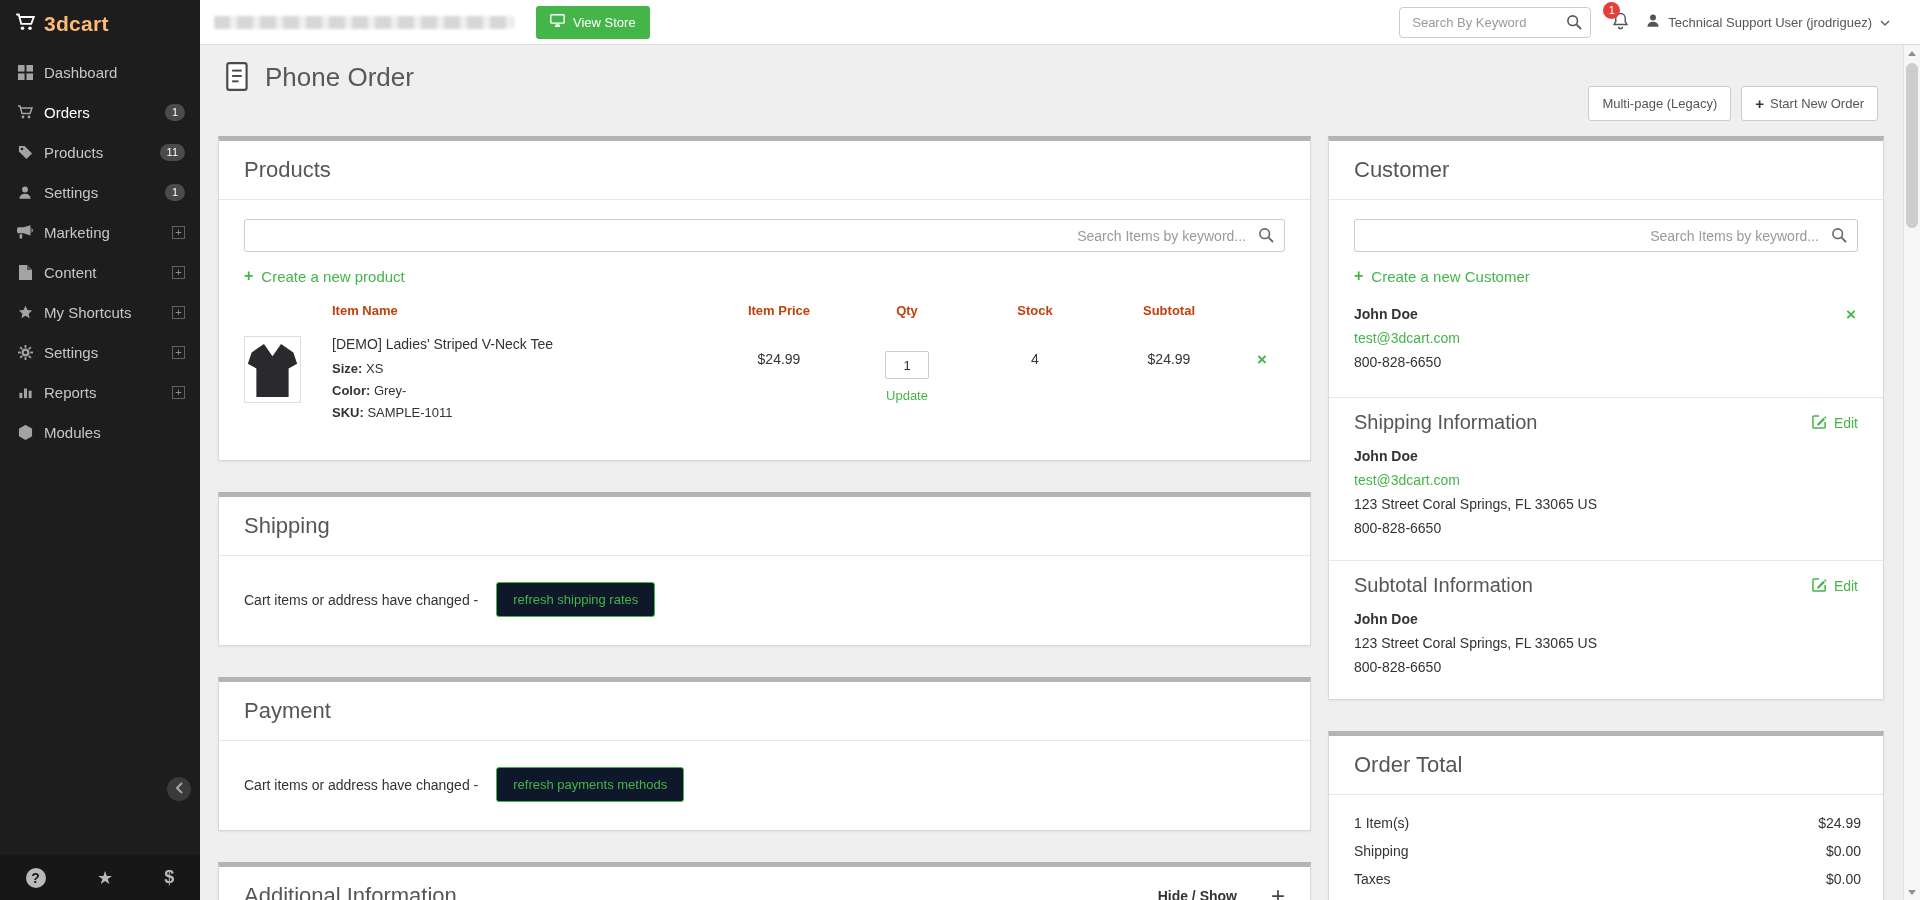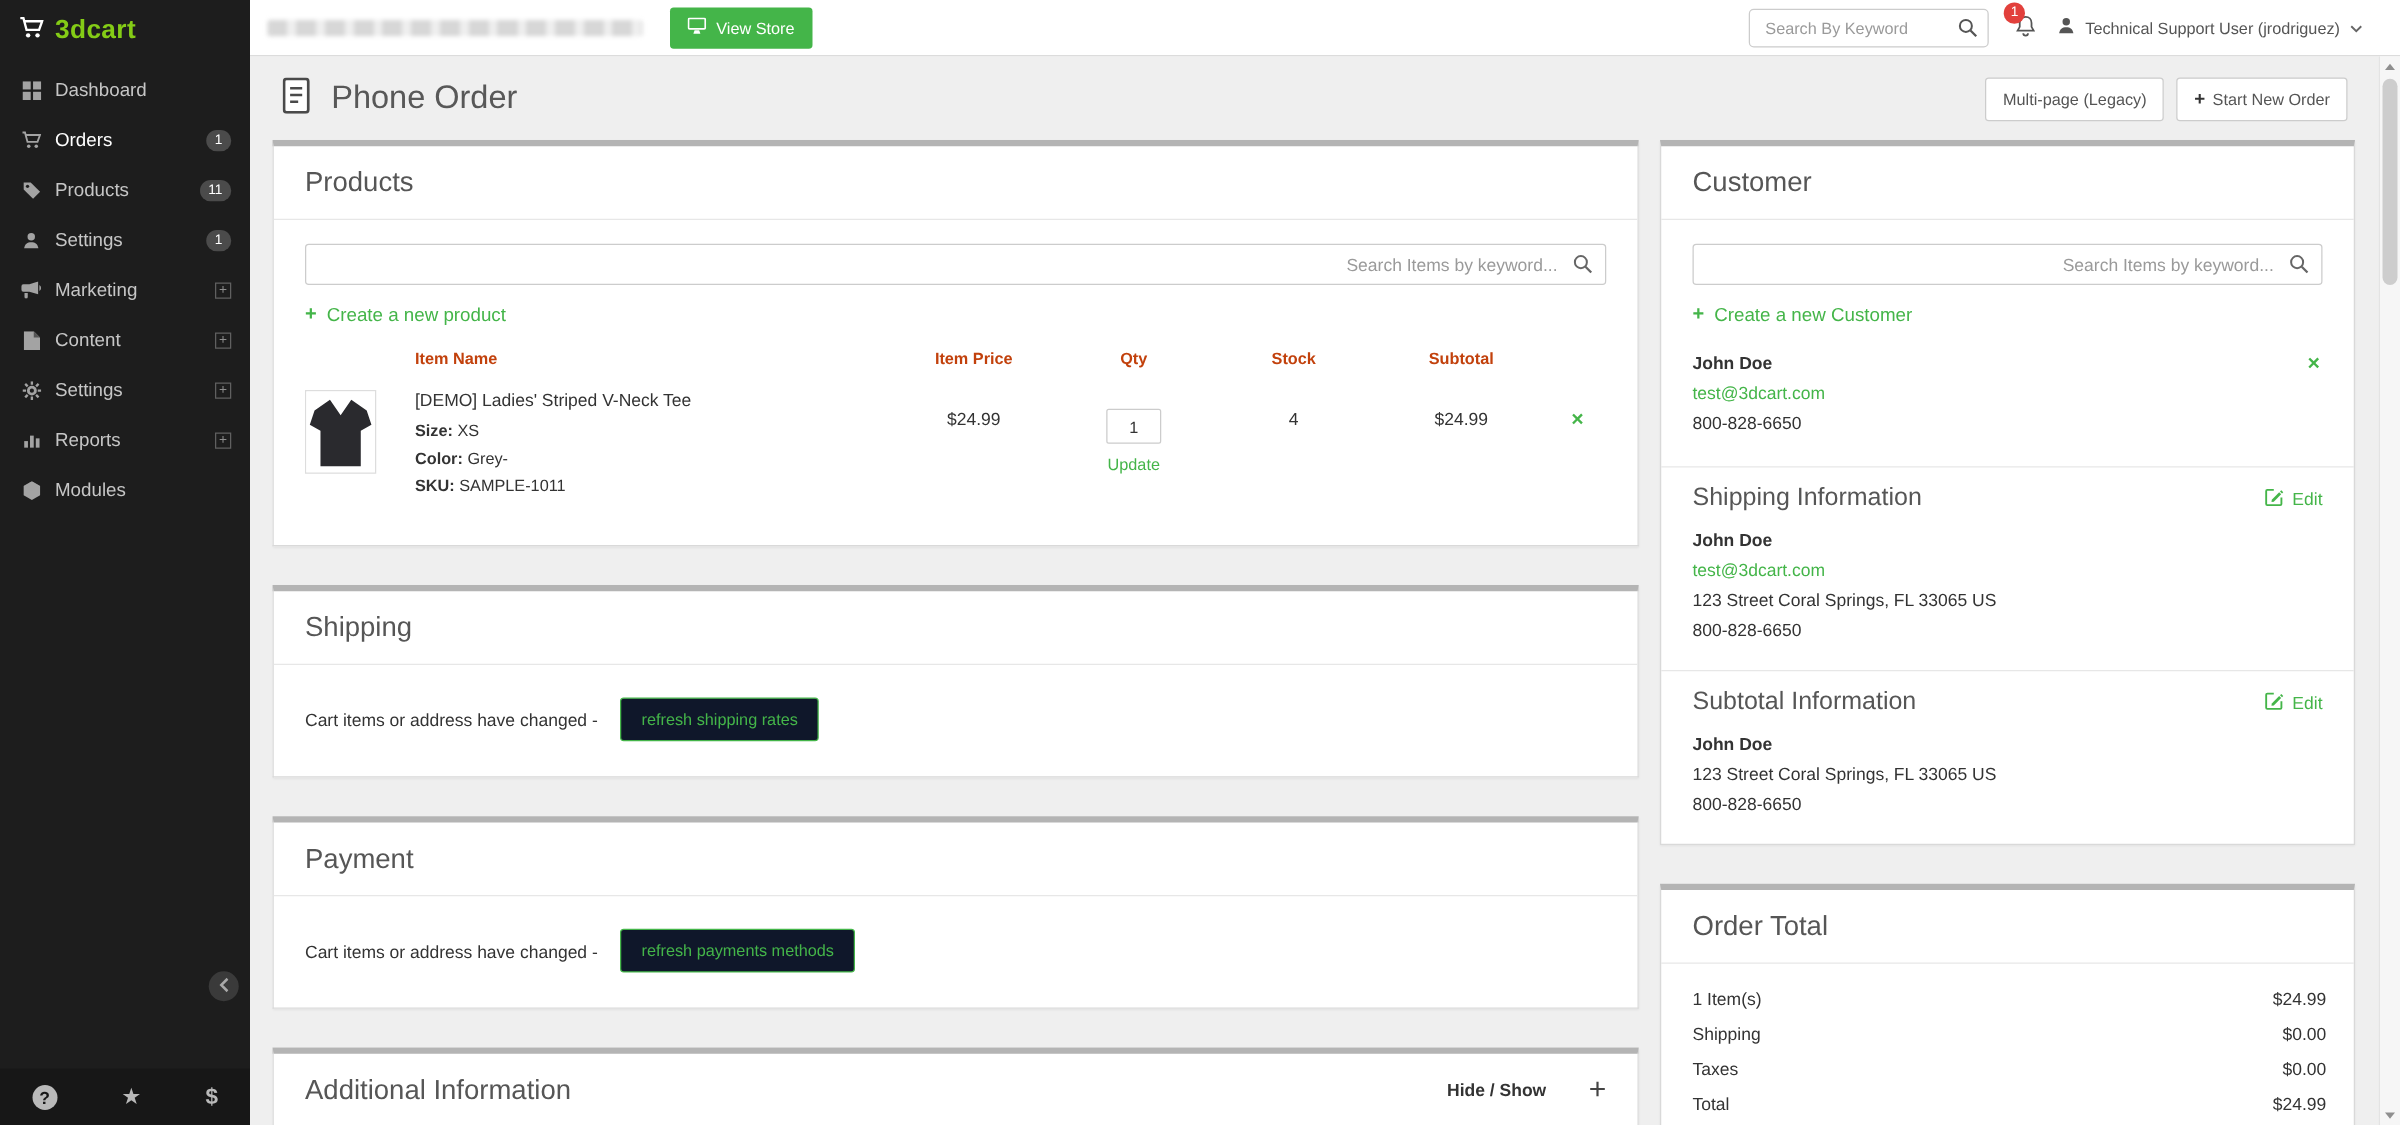--- a/index.html
+++ b/index.html
@@ -3,21 +3,21 @@
 <meta charset="utf-8">
 <style>
   * { margin:0; padding:0; box-sizing:border-box; }
   html,body { width:1920px; height:900px; overflow:hidden; }
   body { font-family:"Liberation Sans","DejaVu Sans",sans-serif; font-size:14px; color:#333; background:#efefef; }
   .app { display:flex; width:100%; height:100%; }
 
   
   .sidebar { width:200px; flex-shrink:0; background:#1d1d1d; display:flex; flex-direction:column; position:relative; }
   .logo { height:47px; display:flex; align-items:center; gap:9px; padding-left:15px; cursor:pointer; }
-  .logo-text { color:#84cc16; font-size:21px; font-weight:bold; letter-spacing:.3px; }
+  .logo-text { color:#fdba74; font-size:21px; font-weight:bold; letter-spacing:.3px; }
   .nav { flex:1; padding-top:5px; }
   .nav-item { display:flex; align-items:center; height:40px; padding:0 15px; font-size:15px; color:#c6c6c6; cursor:pointer; }
   .nav-item .nicon { width:20px; margin-right:9px; display:flex; justify-content:center; align-items:center; color:#a3a3a3; }
   .nav-item .nlabel { flex:1; }
   .nav-item.active .nlabel { color:#fff; }
   .badge { background:#4b4b4b; color:#fff; font-size:11px; line-height:11px; padding:3px 7px; border-radius:9px; }
   .expand-box { width:13px; height:13px; border:1px solid #606060; color:#8d8d8d; font-size:11px; line-height:11px; text-align:center; }
   .expand-box::before { content:"+"; }
   .submenu { margin:2px 0 8px 30px; border-left:1px solid #343434; padding:2px 0; }
   .subitem { height:34px; display:flex; align-items:center; padding-left:14px; font-size:14px; color:#bdbdbd; cursor:pointer; }
@@ -41,21 +41,21 @@
   .search-box .mag { position:absolute; right:9px; top:7px; color:#555; cursor:pointer; }
   .bell-wrap { position:relative; color:#555; cursor:pointer; margin-left:4px; display:flex; }
   .bell-badge { position:absolute; top:-10px; left:-9px; min-width:17px; height:17px; background:#e2403c; color:#fff; border-radius:9px; font-size:11px; display:flex; align-items:center; justify-content:center; padding:0 4px; }
   .user-cluster { display:flex; align-items:center; gap:8px; color:#555; font-size:13px; cursor:pointer; }
   input::placeholder { color:#9a9a9a; }
 
   
   .content { flex:1; overflow:hidden; padding:0 36px 0 18px; }
   .page-header { display:flex; padding:17px 6px 15px 8px; }
   .page-title { margin-left:15px; font-size:26px; color:#585858; font-weight:400; }
-  .header-actions { margin-left:auto; display:flex; gap:10px; }
+  .header-actions { margin-left:auto; display:flex; gap:10px;margin-top:24px; }
   .btn-plain { background:#fff; border:1px solid #ccc; border-radius:3px; color:#555; font-size:13px; padding:8px 13px; cursor:pointer; font-family:inherit; display:flex; align-items:center; gap:6px; }
   .bplus { font-weight:bold; font-size:15px; color:#333; }
   .bplus::before { content:"+"; }
 
   .columns { display:flex; gap:17px; align-items:flex-start; }
   .col-left { flex:1; min-width:0; }
   .col-right { width:556px; flex-shrink:0; }
 
   .panel { background:#fff; border:1px solid #d9d9d9; border-top:5px solid #b4b4b4; box-shadow:0 1px 2px rgba(0,0,0,.06); margin-bottom:31px; }
   .panel-header { display:flex; align-items:center; padding:16px 25px; border-bottom:1px solid #e7e7e7; }
@@ -198,20 +198,29 @@
         <span class="nicon">
             <svg width="13" height="15" viewBox="0 0 13 15" fill="currentColor">
               <path d="M0 0h8l5 5v10H0z"></path>
               <path d="M8 0l5 5H8z" fill="#555"></path>
             </svg>
           </span>
         <span class="nlabel">Content</span>
         <span class="expand-box"></span>
       </div>
 
+      <div class="nav-item">
+        <span class="nicon">
+            <svg width="15" height="15" viewBox="0 0 16 16" fill="currentColor">
+              <path d="M8 .8l2.1 4.6 5 .5-3.8 3.3 1.1 4.9L8 11.5l-4.4 2.6 1.1-4.9L.9 5.9l5-.5z"></path>
+            </svg>
+          </span>
+        <span class="nlabel">My Shortcuts</span>
+        <span class="expand-box"></span>
+      </div>
 
       <div class="nav-item">
         <span class="nicon">
             <svg width="15" height="15" viewBox="0 0 16 16">
               <g stroke="currentColor" stroke-width="2">
                 <line x1="8" y1="0" x2="8" y2="3"></line>
                 <line x1="8" y1="13" x2="8" y2="16"></line>
                 <line x1="0" y1="8" x2="3" y2="8"></line>
                 <line x1="13" y1="8" x2="16" y2="8"></line>
                 <line x1="2.3" y1="2.3" x2="4.4" y2="4.4"></line>

